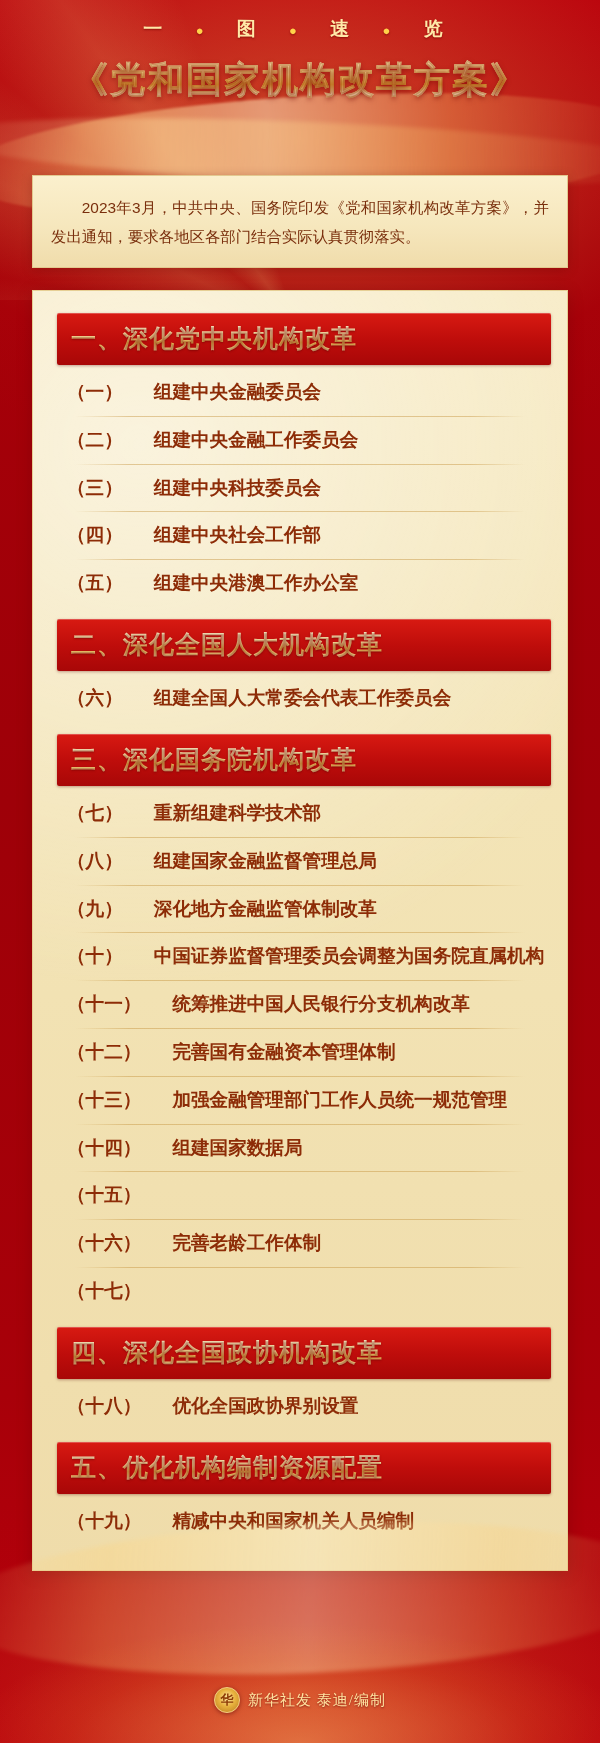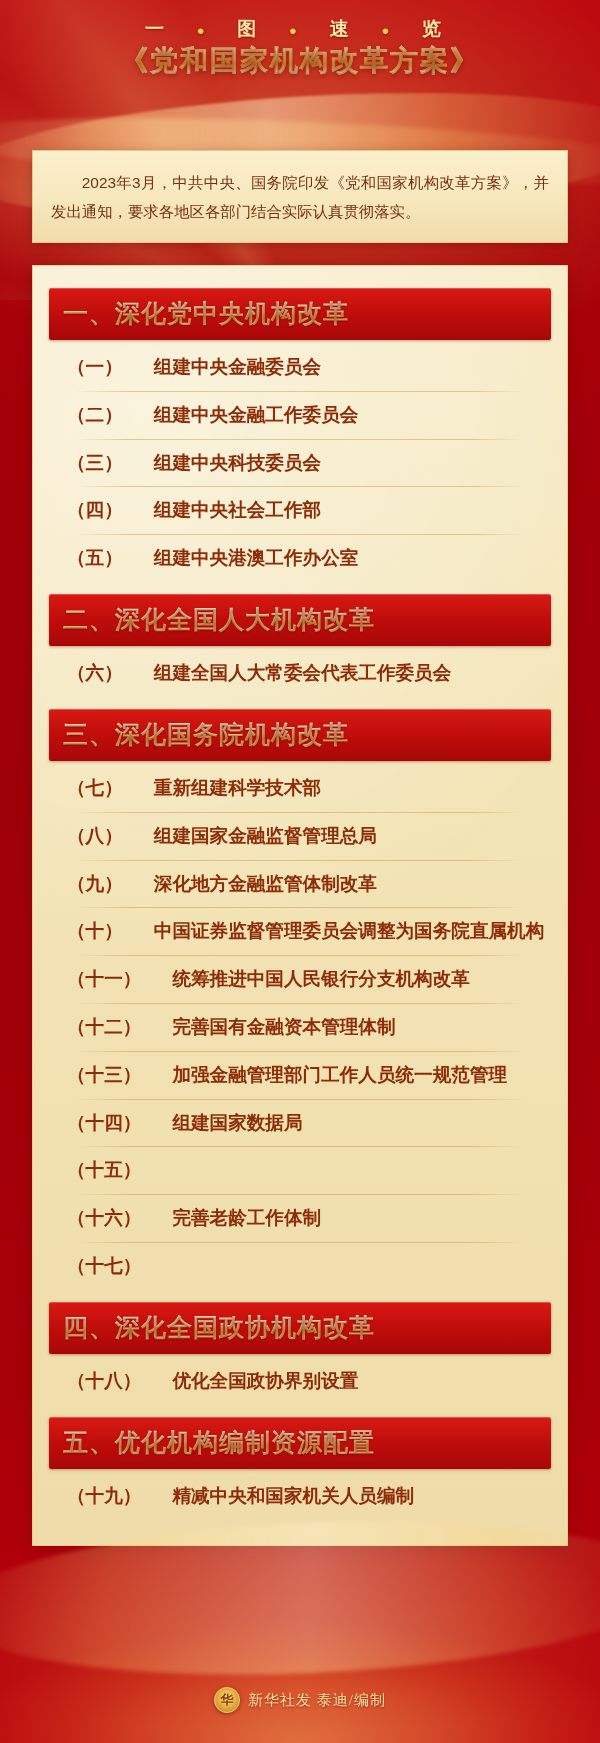--- a/index.html
+++ b/index.html
@@ -72,27 +72,27 @@
   
   .kicker {
     position: relative;
     text-align: center;
     padding-top: 16px;
     color: #ffe9a8;
     font-size: 19px;
     font-weight: bold;
     letter-spacing: 14px;
     text-shadow: 0 1px 2px rgba(120,0,0,.7);
-    font-family: Liberation Serif, serif;
   }
   .kicker .dot { color: #ffd24a; font-size: 13px; }
   .main-title {
     position: relative;
     text-align: center;
-    font-size: 28px;
+    margin-top: 14px;
+    font-size: 36px;
     font-weight: bold;
     letter-spacing: 2px;
     background: linear-gradient(180deg, #fff6d0 0%, #ffe28a 38%, #f5c24a 58%, #fff3c6 78%, #ecb135 100%);
     -webkit-background-clip: text;
     background-clip: text;
     color: transparent;
     -webkit-text-stroke: 0.4px rgba(150,60,0,.35);
     text-shadow: 0 2px 5px rgba(110,0,0,.55);
     font-family: "Liberation Serif", "DejaVu Serif", serif;
   }
@@ -118,21 +118,21 @@
     margin: 22px 32px 0 32px;
     background:
       radial-gradient(circle at 20% 12%, rgba(255,255,255,0.45) 0%, rgba(255,255,255,0) 45%),
       linear-gradient(180deg, #f7ebc6 0%, #f3e4b6 40%, #efdcaa 100%);
     border: 1px solid #e6cf95;
     padding: 16px 0 26px 0;
     box-shadow: 0 3px 14px rgba(90,0,0,.3);
   }
 
   .sec-head {
-    margin: 14px 16px 6px 16px;
+    margin: 14px 16px 6px 24px;
     background: linear-gradient(180deg, #d81a12 0%, #bf0d0b 50%, #a80707 100%);
     border-radius: 2px;
     padding: 9px 14px 10px 14px;
     box-shadow: inset 0 1px 0 rgba(255,255,255,.25), 0 1px 3px rgba(90,0,0,.35);
   }
   .sec-head:first-child { margin-top: 6px; }
   .sec-head .sec-title {
     font-size: 25px;
     font-weight: bold;
     letter-spacing: 1px;

